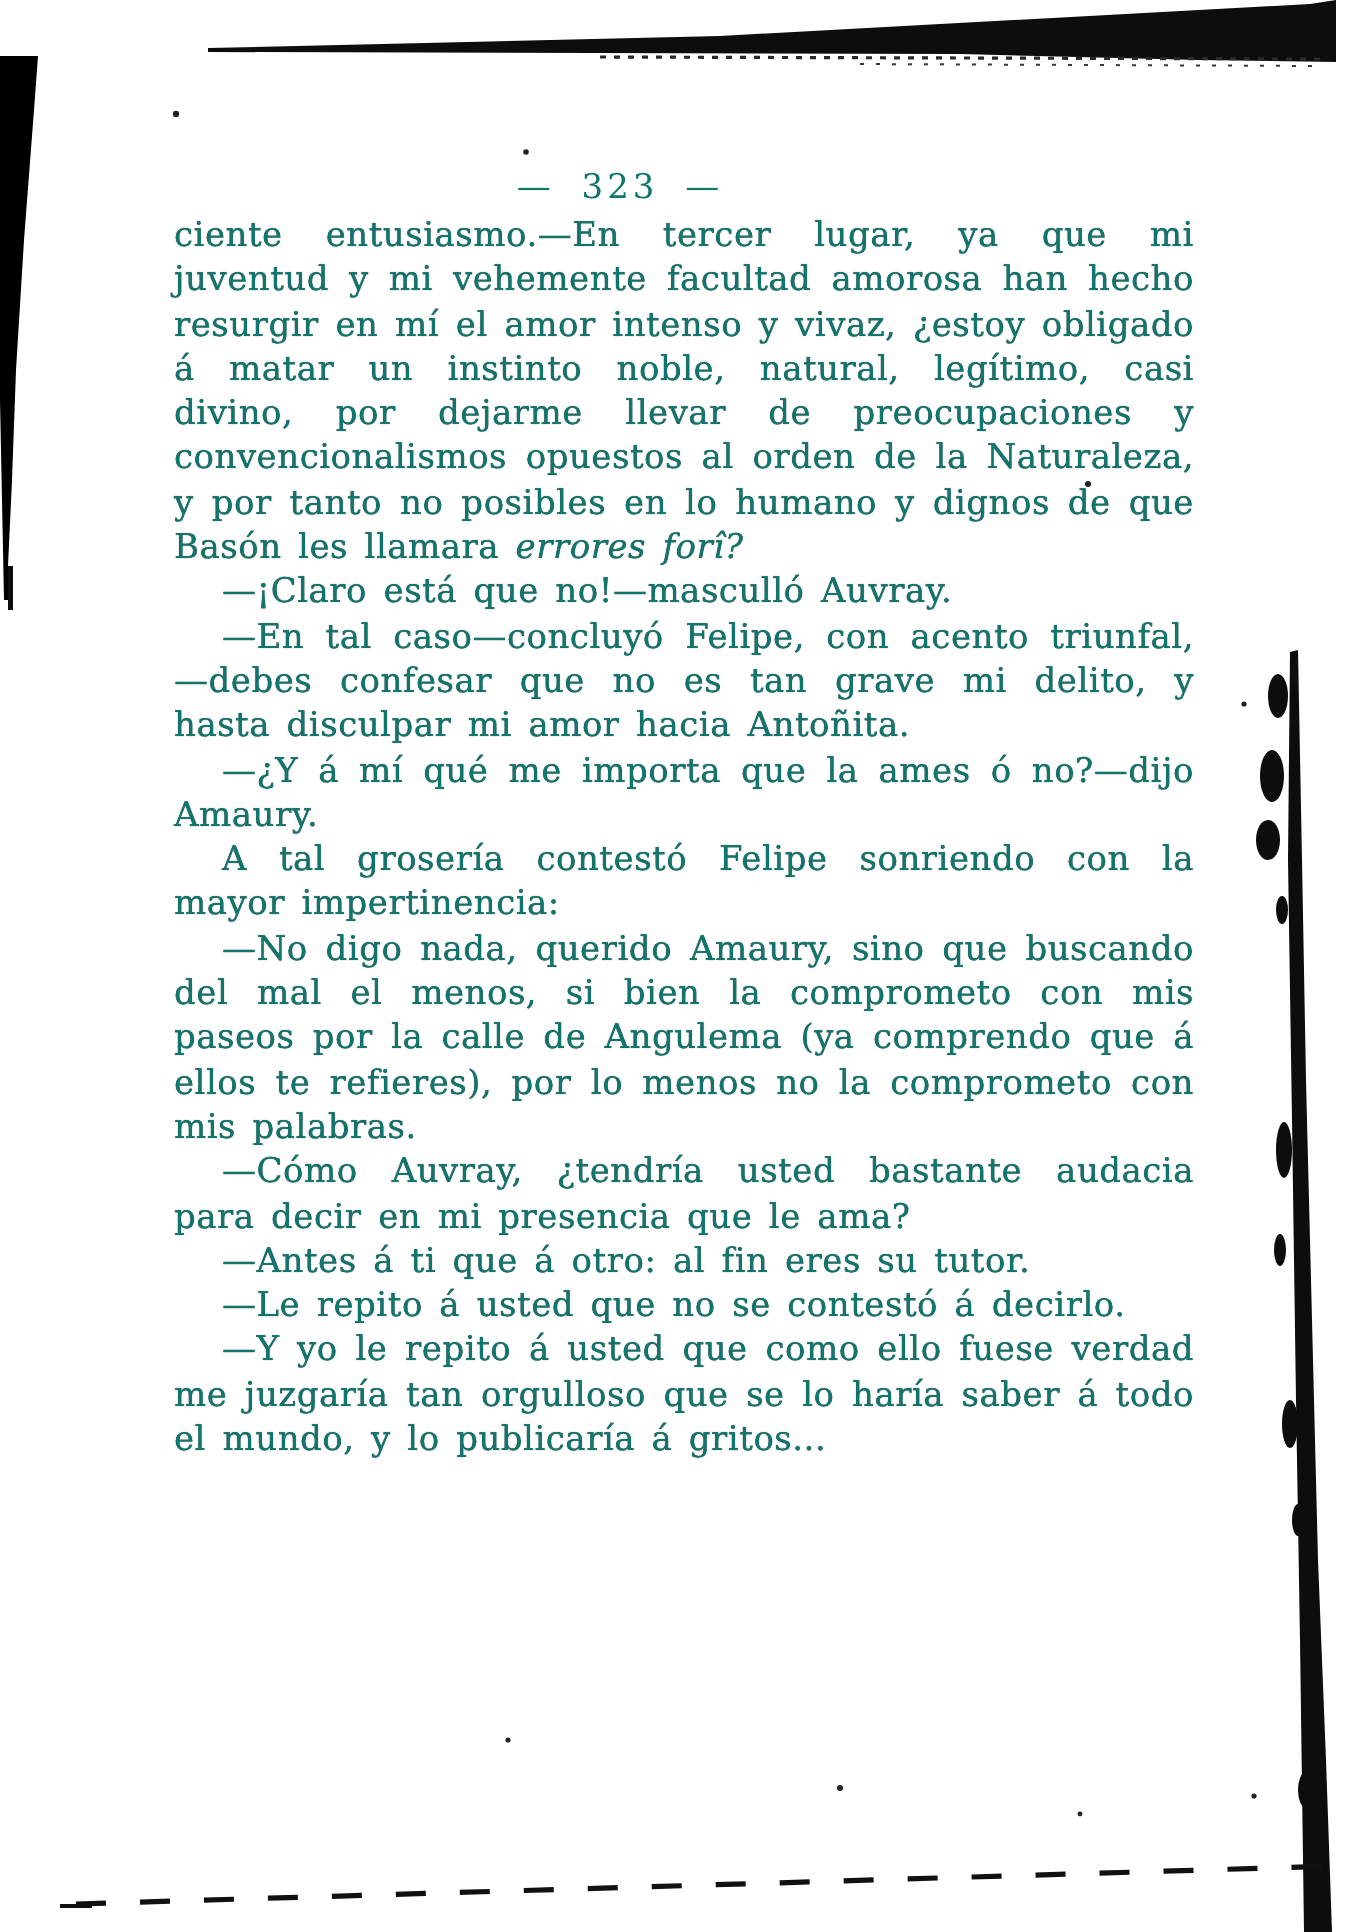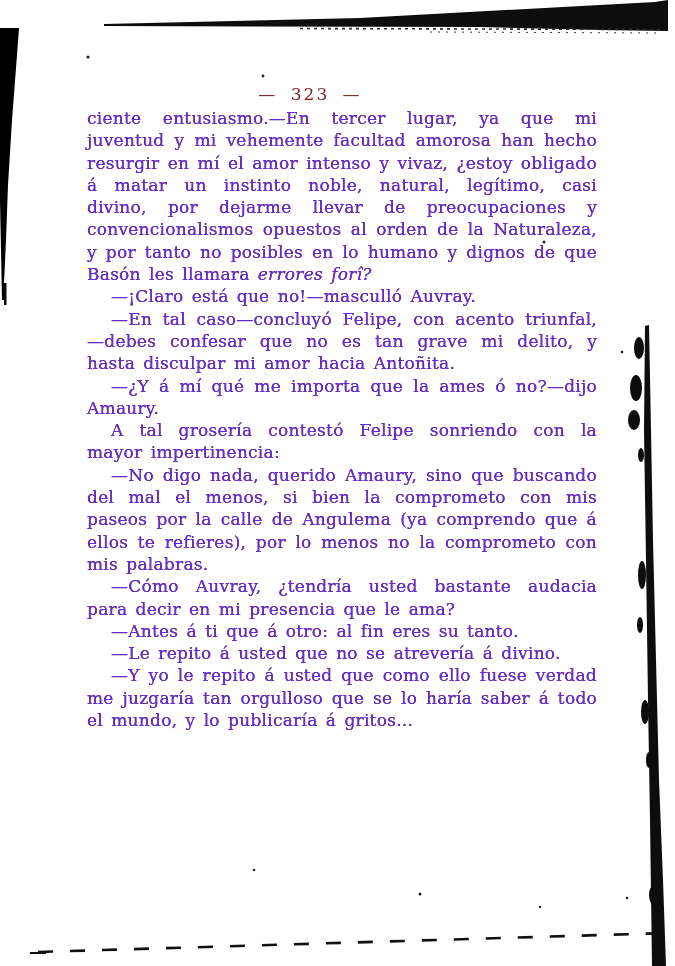--- a/index.html
+++ b/index.html
@@ -14,33 +14,33 @@
   }
   .page-number {
     position: absolute;
     top: 84px;
     left: 30px;
     width: 560px;
     text-align: center;
     font-size: 17px;
     letter-spacing: 2px;
     word-spacing: 6px;
-    color: #7f1d1d;
+    color: #0f766e;
   }
   .text-block {
     position: absolute;
     top: 107px;
     left: 87px;
     width: 510px;
     text-align: justify;
     font-size: 17px;
     line-height: 22.3px;
     word-spacing: 2.6px;
     letter-spacing: 0.25px;
-    color: #6d28d9;
+    color: #0f766e;
     text-shadow: 0 0 0.45px rgba(10,10,10,0.85);
   }
   .para { margin: 0; }
   .para.indent { text-indent: 24px; }
   .para em { font-style: italic; }
   .artifacts {
     position: absolute;
     inset: 0;
     width: 675px;
     height: 966px;
@@ -55,22 +55,22 @@
   <div class="page-number">— 323 —</div>
 
   <div class="text-block">
       <p class="para"><span>ciente entusiasmo.—En tercer lugar, ya que mi juventud y mi vehemente facultad amorosa han hecho resurgir en mí el amor intenso y vivaz, ¿estoy obligado á matar un instinto noble, natural, legítimo, casi divino, por dejarme llevar de preocupaciones y convencionalismos opuestos al orden de la Naturaleza, y por tanto no posibles en lo humano y dignos de que Basón les llamara </span><em>errores forî?</em></p>
       <p class="para indent"><span>—¡Claro está que no!—masculló Auvray.</span></p>
       <p class="para indent"><span>—En tal caso—concluyó Felipe, con acento triunfal,—debes confesar que no es tan grave mi delito, y hasta disculpar mi amor hacia Antoñita.</span></p>
       <p class="para indent"><span>—¿Y á mí qué me importa que la ames ó no?—dijo Amaury.</span></p>
       <p class="para indent"><span>A tal grosería contestó Felipe sonriendo con la mayor impertinencia:</span></p>
       <p class="para indent"><span>—No digo nada, querido Amaury, sino que buscando del mal el menos, si bien la comprometo con mis paseos por la calle de Angulema (ya comprendo que á ellos te refieres), por lo menos no la comprometo con mis palabras.</span></p>
       <p class="para indent"><span>—Cómo Auvray, ¿tendría usted bastante audacia para decir en mi presencia que le ama?</span></p>
-      <p class="para indent"><span>—Antes á ti que á otro: al fin eres su tanto.</span></p>
-      <p class="para indent"><span>—Le repito á usted que no se atrevería á divino.</span></p>
+      <p class="para indent"><span>—Antes á ti que á otro: al fin eres su tutor.</span></p>
+      <p class="para indent"><span>—Le repito á usted que no se contestó á decirlo.</span></p>
       <p class="para indent"><span>—Y yo le repito á usted que como ello fuese verdad me juzgaría tan orgulloso que se lo haría saber á todo el mundo, y lo publicaría á gritos...</span></p>
     </div>
 
   <svg class="artifacts" viewBox="0 0 675 966" xmlns="http://www.w3.org/2000/svg">
 
     <g>
       <polygon points="104,24 360,18 655,2 668,0 668,31 600,30 480,27 104,26" fill="#0d0d0d"></polygon>
       <line x1="300" y1="28.5" x2="664" y2="29.5" stroke="#2a2a2a" stroke-width="1.6" stroke-dasharray="3 4"></line>
       <line x1="430" y1="32" x2="660" y2="33" stroke="#3a3a3a" stroke-width="1" stroke-dasharray="2 6"></line>
     </g>

